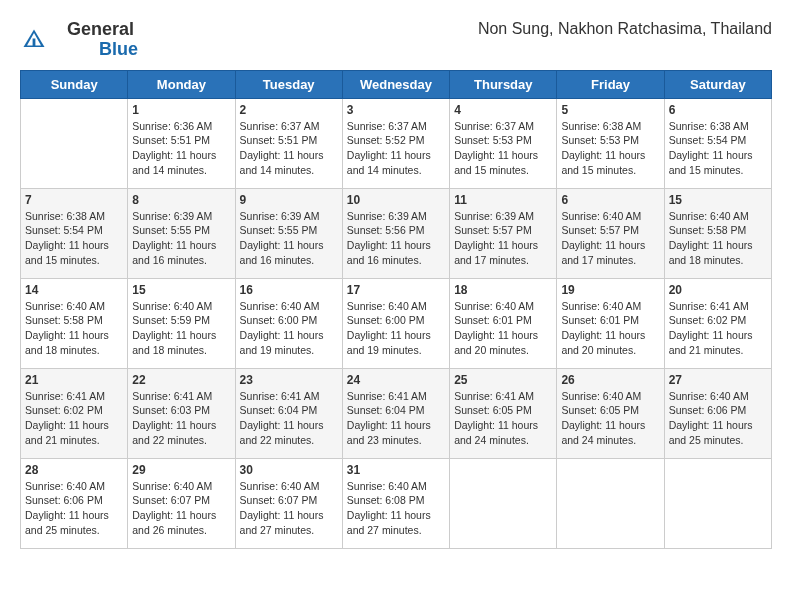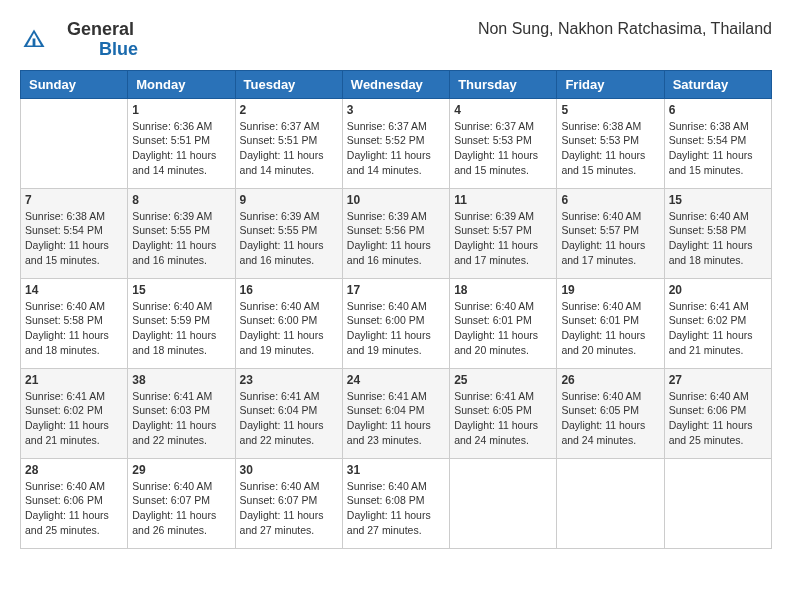--- a/index.html
+++ b/index.html
@@ -45,22 +45,22 @@
       color: #333;
     }
     table {
       width: 100%;
       border-collapse: collapse;
       font-size: 11px;
     }
     thead tr th {
       background-color: #2a72b8;
       color: #fff;
-      padding: 6px 8px;
-      text-align: left;
+      padding: 6px 16px;
+      text-align: center;
       font-size: 13px;
       font-weight: bold;
       border: 1px solid #1a5a9a;
     }
     tbody tr td {
       border: 1px solid #ccc;
       vertical-align: top;
       padding: 4px;
       height: 90px;
       width: 107px;
@@ -208,21 +208,21 @@
           <span class="day-number">20</span>
           <div class="day-info">Sunrise: 6:41 AM<br>Sunset: 6:02 PM<br>Daylight: 11 hours and 21 minutes.</div>
         </td>
       </tr>
       <tr>
         <td>
           <span class="day-number">21</span>
           <div class="day-info">Sunrise: 6:41 AM<br>Sunset: 6:02 PM<br>Daylight: 11 hours and 21 minutes.</div>
         </td>
         <td>
-          <span class="day-number">38</span>
+          <span class="day-number">22</span>
           <div class="day-info">Sunrise: 6:41 AM<br>Sunset: 6:03 PM<br>Daylight: 11 hours and 22 minutes.</div>
         </td>
         <td>
           <span class="day-number">23</span>
           <div class="day-info">Sunrise: 6:41 AM<br>Sunset: 6:04 PM<br>Daylight: 11 hours and 22 minutes.</div>
         </td>
         <td>
           <span class="day-number">24</span>
           <div class="day-info">Sunrise: 6:41 AM<br>Sunset: 6:04 PM<br>Daylight: 11 hours and 23 minutes.</div>
         </td>

